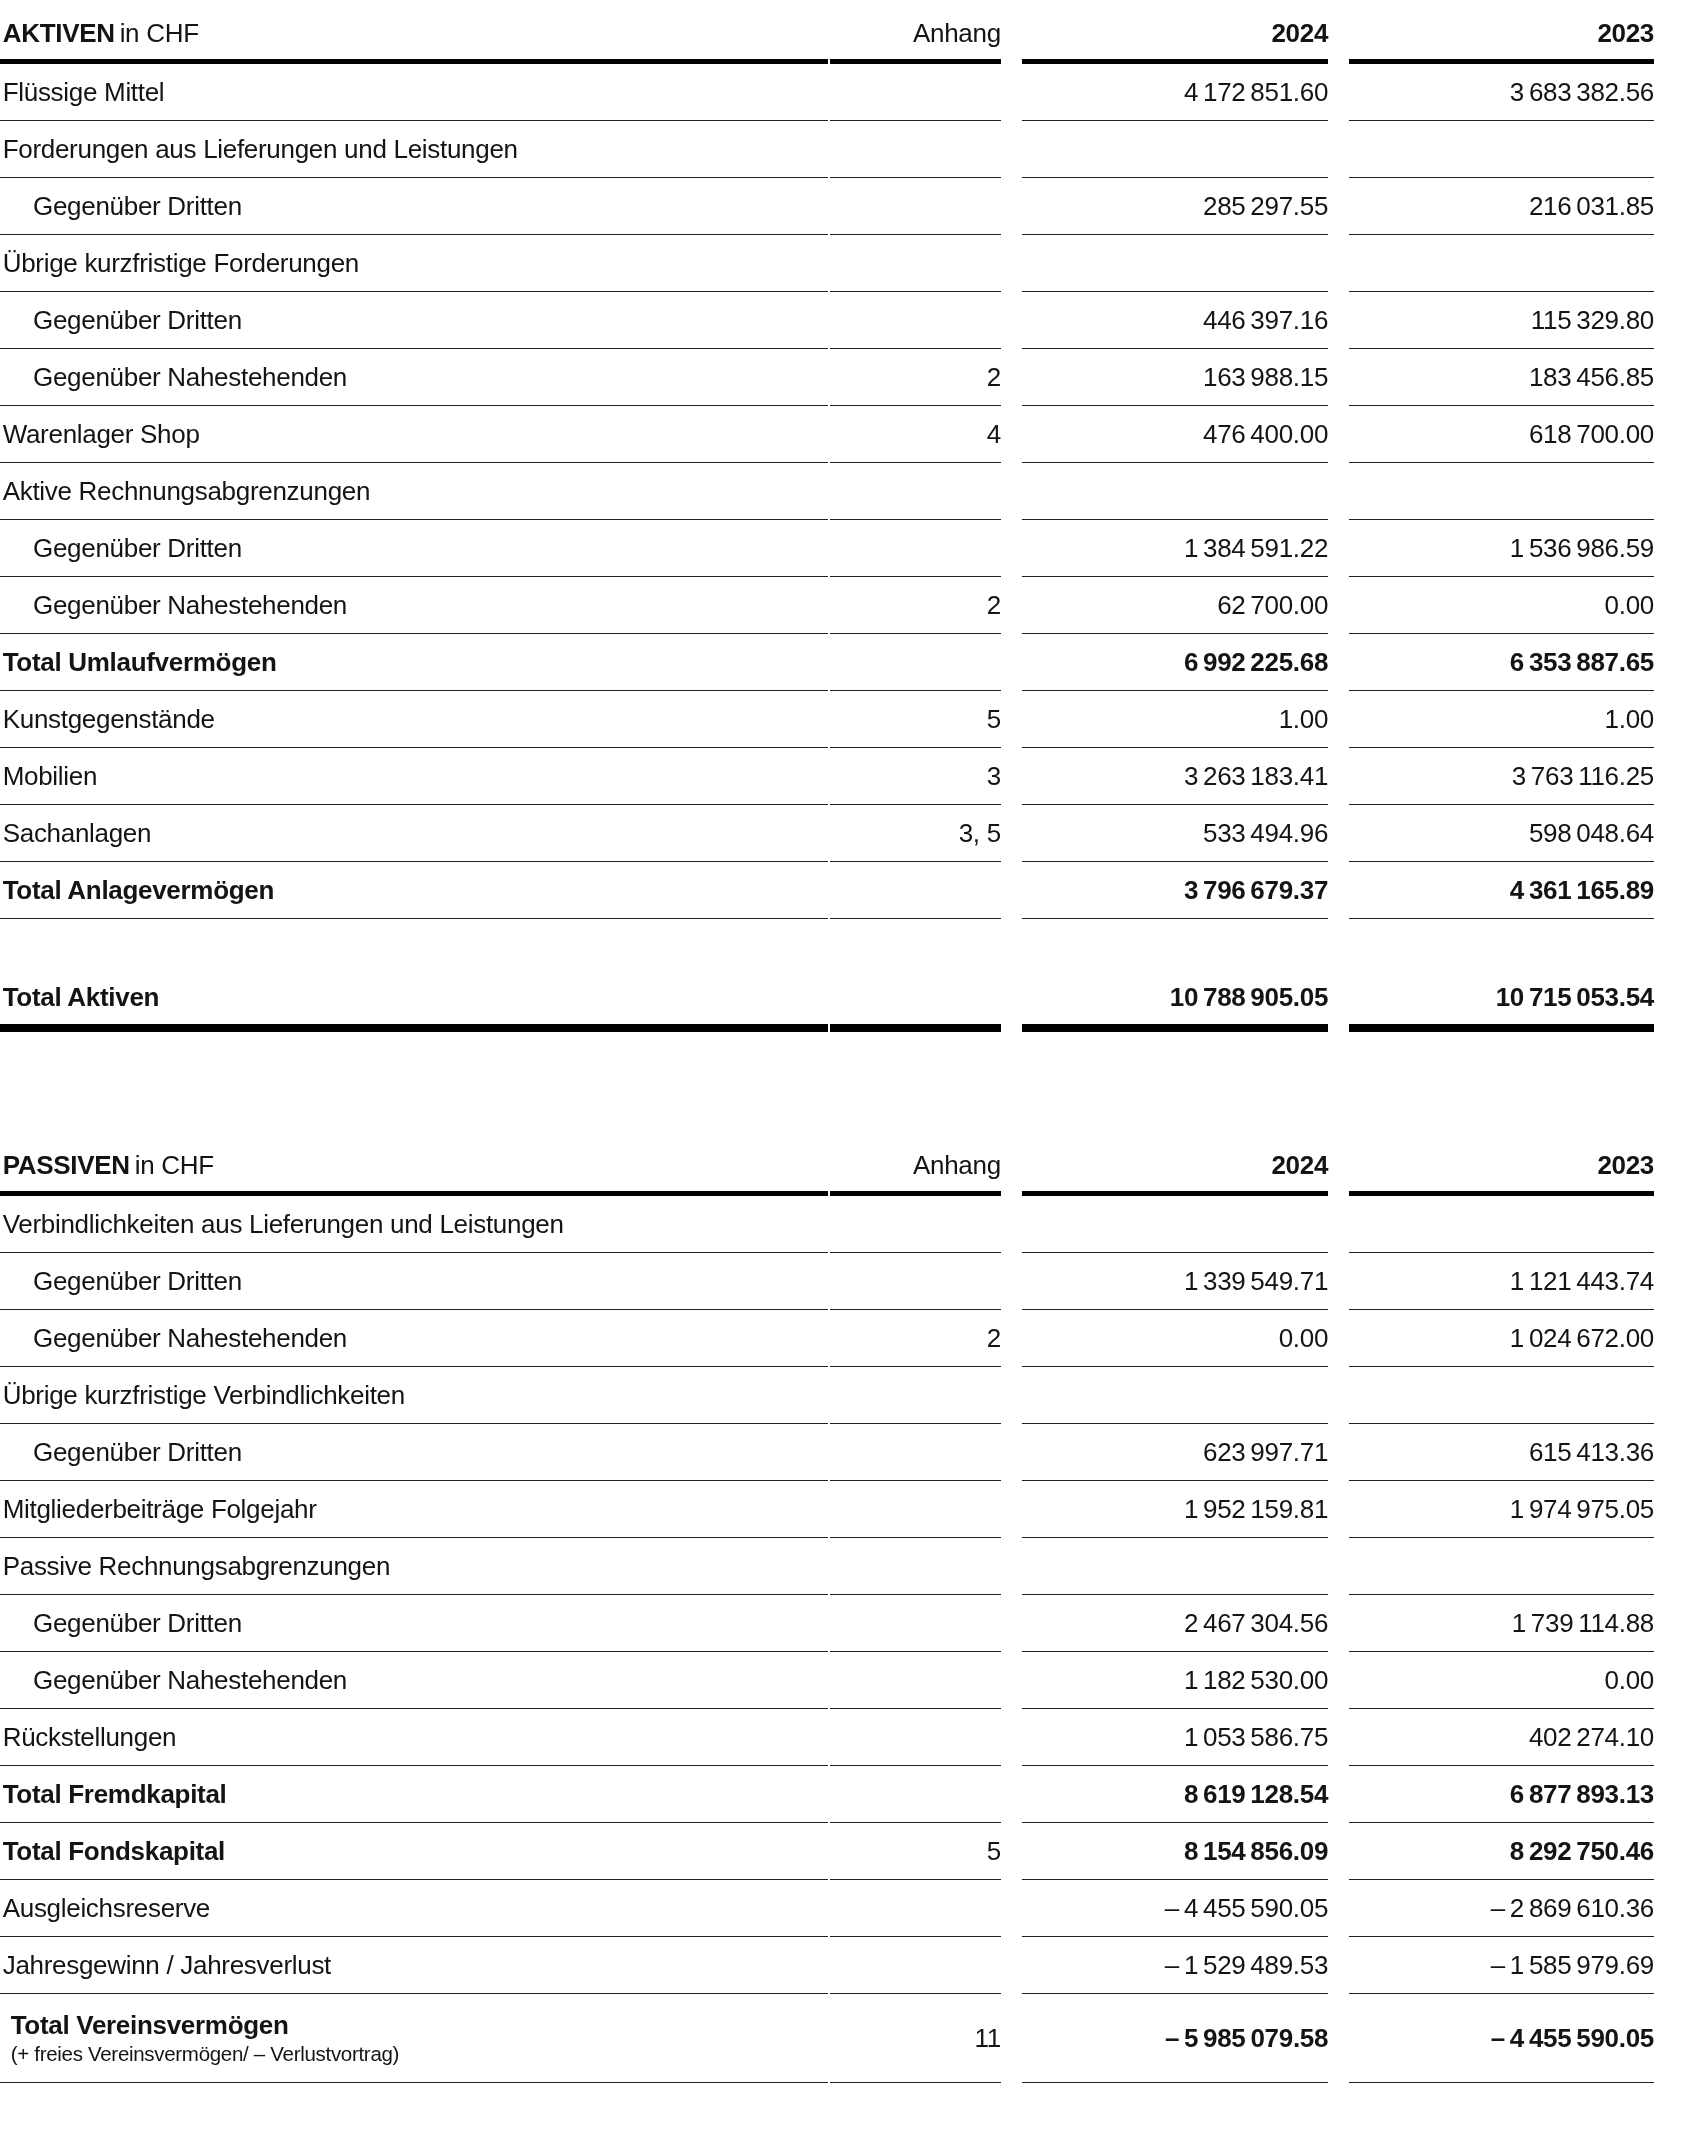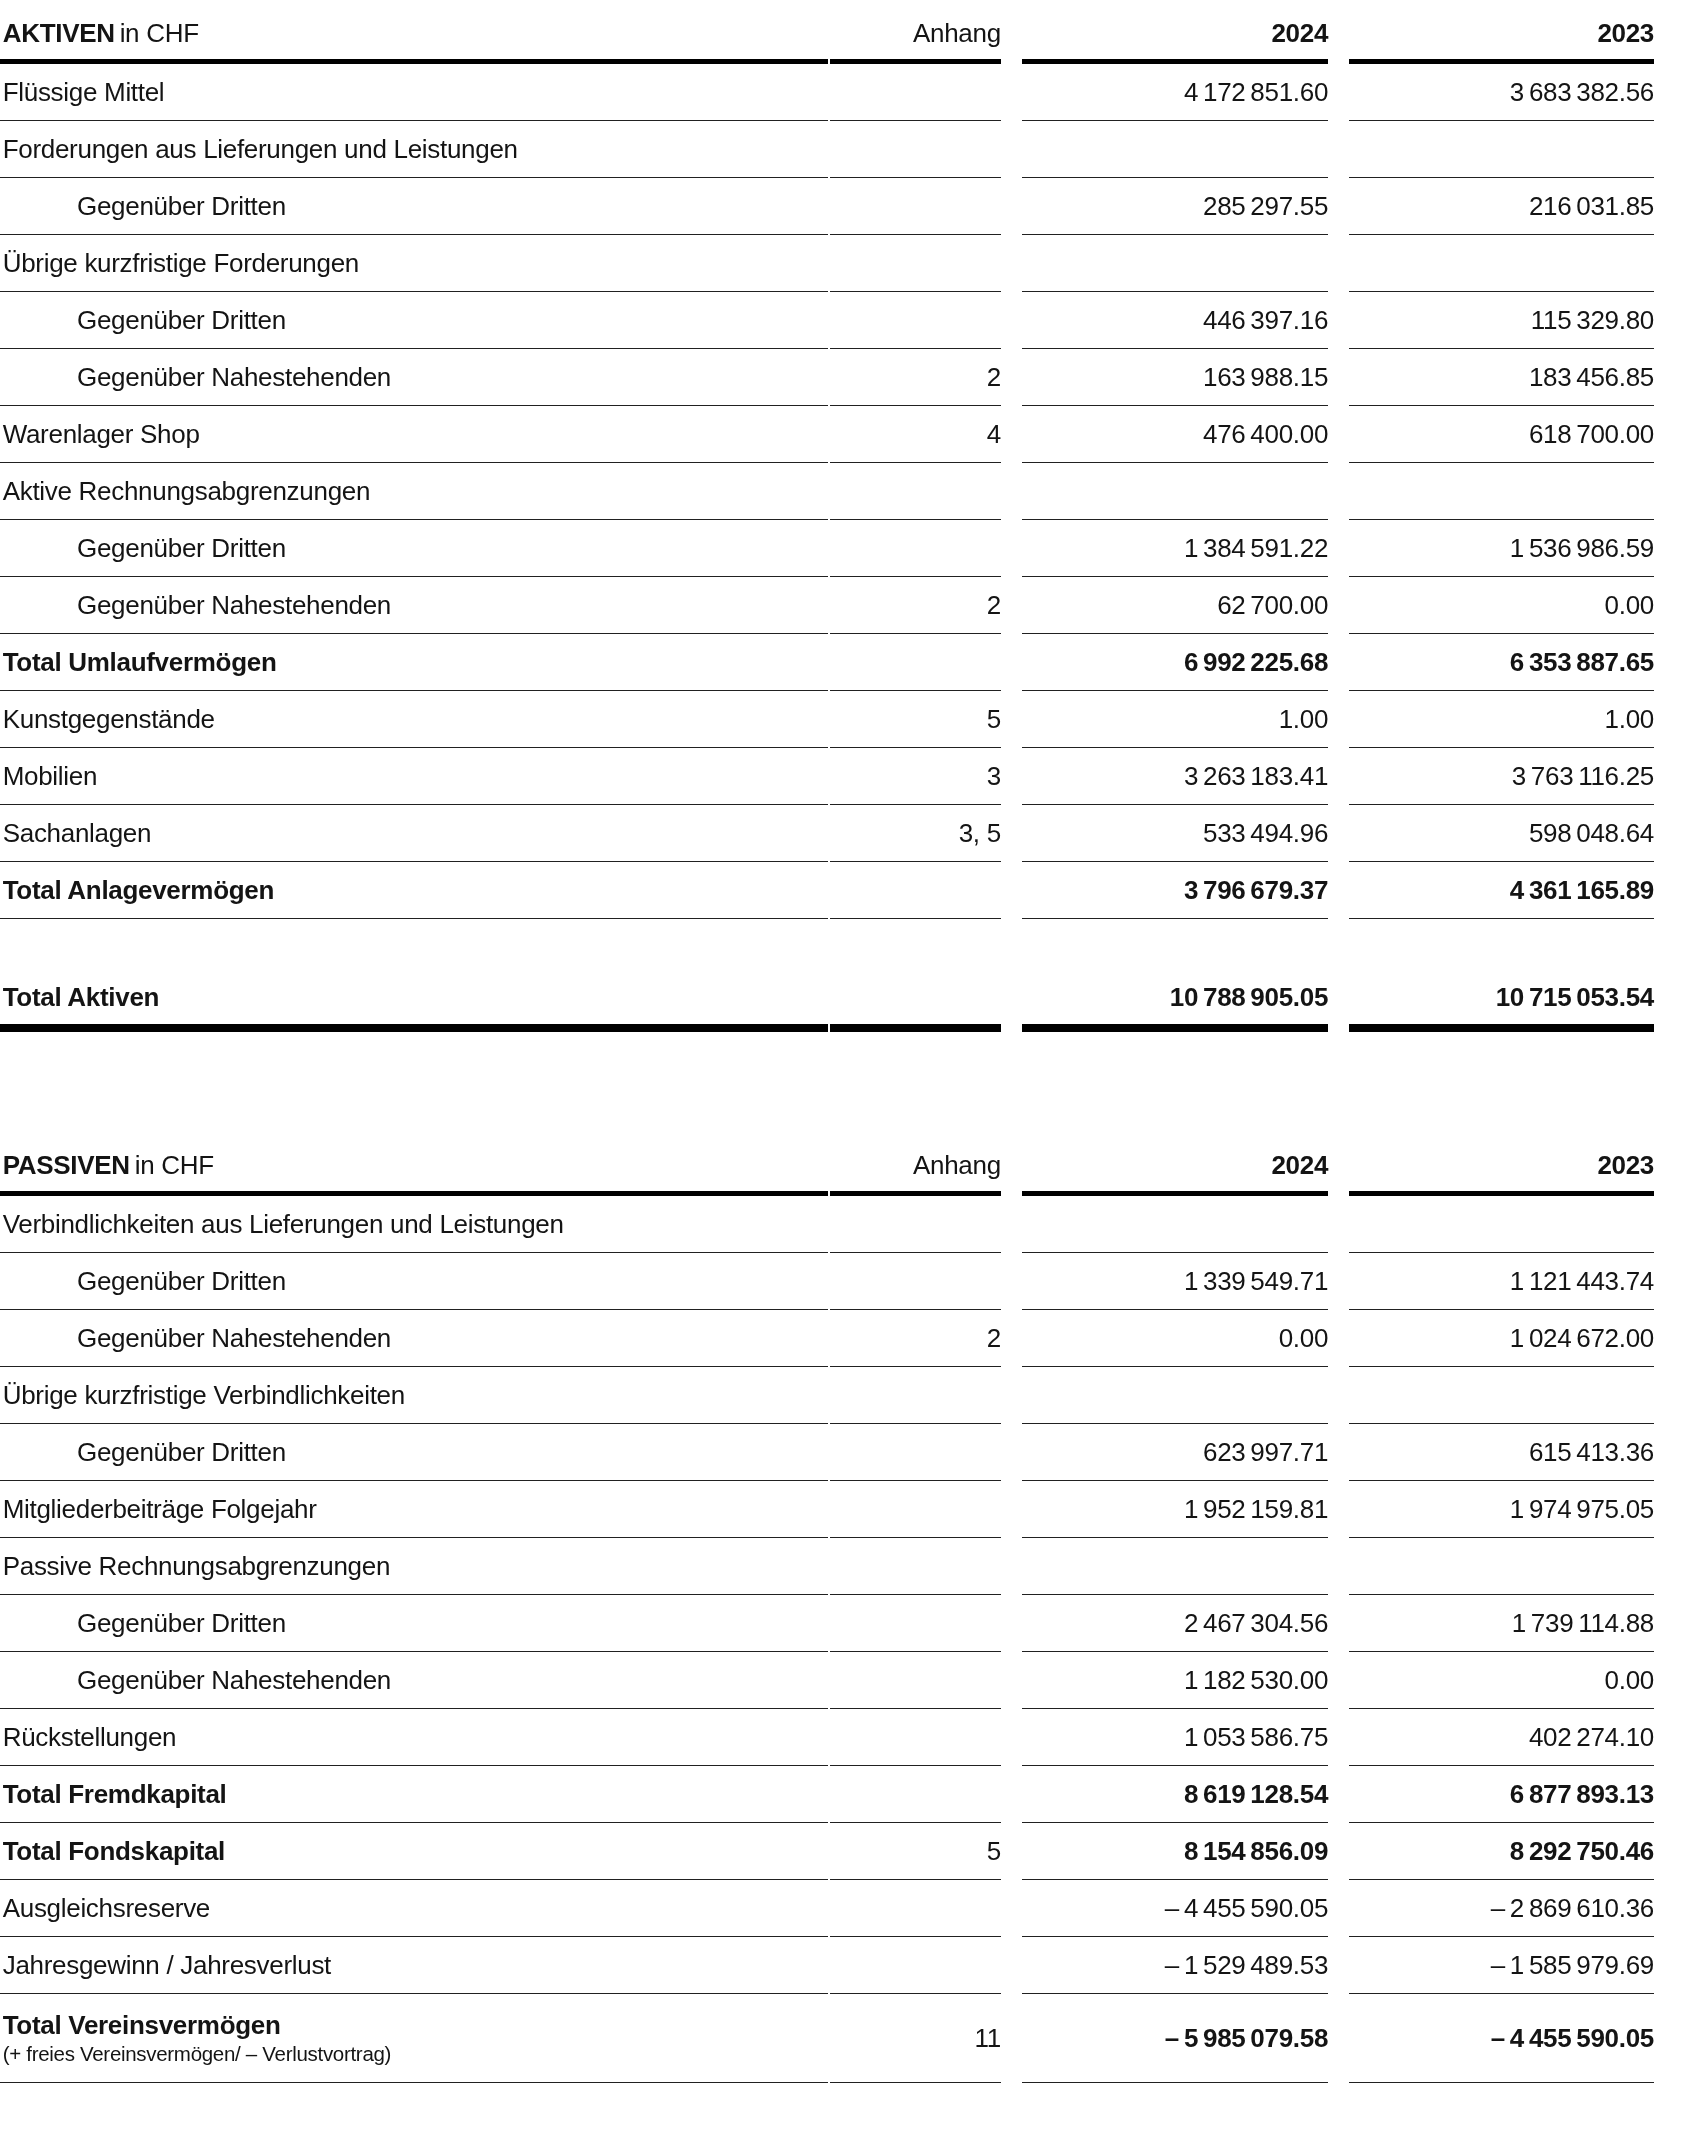--- a/index.html
+++ b/index.html
@@ -32,33 +32,33 @@
 
   .c-label  { width: 854px; flex-direction: column; align-items: flex-start; justify-content: center; }
   .c-anhang { width: 176px; justify-content: flex-end; }
   .c-v      { width: 316px; justify-content: flex-end; }
   .c-v2     { width: 314px; justify-content: flex-end; }
 
   .lbl { padding-left: 2.7px; }
   .sub { font-size: 20.5px; padding-left: 2.7px; font-weight: normal; margin-top: 2.7px; text-align: center; }
   .sub:empty { display: none; }
 
-  .style-indent .lbl { padding-left: 33px; margin-left: 44px; }
+  .style-indent .lbl { padding-left: 33px; }
 
   .style-total .cell { font-weight: bold; }
   .style-total .c-anhang { font-weight: normal; }
 
   .style-total-final .cell { font-weight: bold; border-bottom: 8px solid #000000; min-height: 61px; }
   .style-total-final .c-anhang { font-weight: normal; }
 
   .row-spacer .cell, .row-spacer .gap { border-bottom: none; min-height: 52px; }
 
   .row-tall .cell { min-height: 89px; }
   .row-tall .c-anhang, .row-tall .c-v, .row-tall .c-v2 { align-items: flex-end; padding-bottom: 29px; }
-  .row-tall .c-label { justify-content: center; }
+  .row-tall .c-label { justify-content: center; padding-left: 8px; }
 
   .header-row .cell { border-bottom: 5.3px solid #000000; min-height: 55px; font-weight: bold; }
   .header-row .c-anhang { font-weight: normal; }
   .title-suffix { font-weight: normal; }
 </style>
 </head>
 <body>
 
 <div class="sheet">
 

